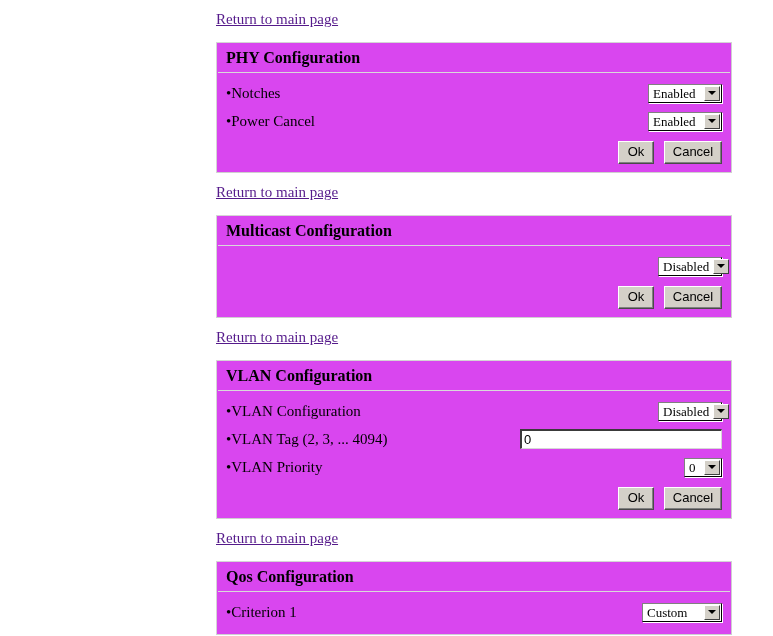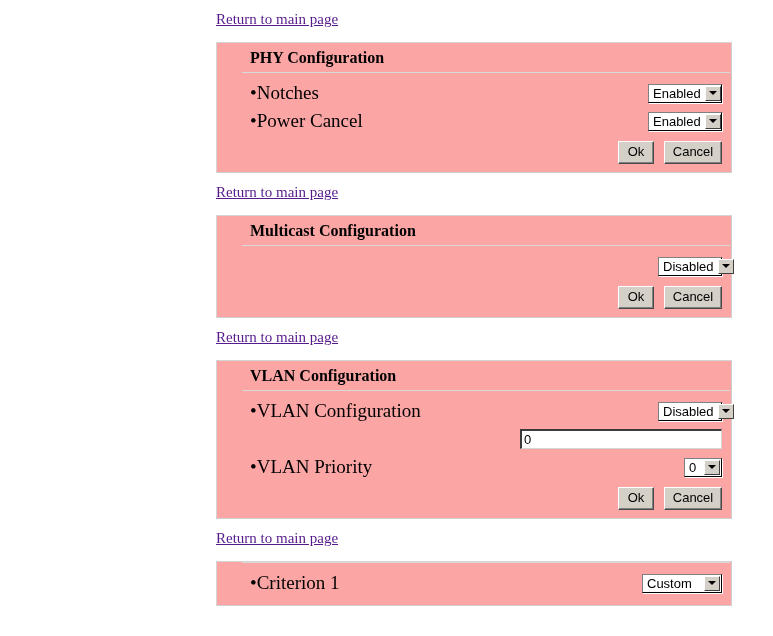--- a/index.html
+++ b/index.html
@@ -65,23 +65,22 @@
   }
   .return-link.first { margin-top: 11px; }
 
   
   .panel {
     margin: 14px 0 0 11px;
     width: 516px;
     border: 1px solid #cfcfcf;
     border-top-color: #d5d5d5;
     border-left-color: #d5d5d5;
-    background: #fca5a5;
-    box-sizing: border-box;
-    padding-left: 24px;
+    background: #d946ef;
+    box-sizing: border-box;
   }
   .panel-title {
     font-family: "Liberation Serif", "DejaVu Serif", serif;
     font-weight: bold;
     font-size: 16px;
     padding: 6px 0 5px 9px;
     color: #000000;
   }
   .panel-rule {
     height: 1px;
@@ -93,21 +92,21 @@
   }
 
   .row {
     display: flex;
     align-items: center;
     min-height: 26px;
     padding: 1px 0;
   }
   .row-label {
     font-family: "Liberation Serif", "DejaVu Serif", serif;
-    font-size: 19px;
+    font-size: 15px;
     color: #000000;
     white-space: nowrap;
   }
   .row-spacer { flex: 1 1 auto; }
 
   .bullet { letter-spacing: 0; }
 
   
   .select {
     display: inline-flex;
@@ -115,21 +114,21 @@
     height: 19px;
     background: #ffffff;
     border: 1px solid #000000;
     border-top-color: #808080;
     border-left-color: #808080;
     box-sizing: border-box;
     cursor: default;
     box-shadow: 1px 1px 0 #ffffff;
   }
   .select .sel-text {
-    font-family: Liberation Sans, sans-serif;
+    font-family: Liberation Serif, serif;
     font-size: 13px;
     line-height: 17px;
     padding: 0 4px 0 4px;
     color: #000000;
     white-space: nowrap;
     text-align: left;
     flex: 1 1 auto;
   }
   .select .sel-arrow {
     width: 16px;
@@ -278,20 +277,21 @@
         <div class="row">
           <span class="row-label"><span class="bullet">•</span><span>VLAN Configuration</span></span>
           <span class="row-spacer"></span>
           <span class="select w-disabled">
             <span class="sel-text">Disabled</span>
             <span class="sel-arrow"></span>
           </span>
         </div>
 
         <div class="row">
+          <span class="row-label"><span class="bullet">•</span><span>VLAN Tag (2, 3, ... 4094)</span></span>
           <span class="row-spacer"></span>
           <input class="text-input wide" type="text" value="0" style="">
         </div>
 
         <div class="row">
           <span class="row-label"><span class="bullet">•</span><span>VLAN Priority</span></span>
           <span class="row-spacer"></span>
           <span class="select w-priority">
             <span class="sel-text">0</span>
             <span class="sel-arrow"></span>
@@ -302,20 +302,21 @@
           <div class="btn ok">Ok</div>
           <div class="btn cancel">Cancel</div>
         </div>
 
       </div>
     </div>
 
     <a class="return-link">Return to main page</a>
 
     <div class="panel">
+      <div class="panel-title">Qos Configuration</div>
       <div class="panel-rule"></div>
       <div class="panel-body">
 
         <div class="row">
           <span class="row-label"><span class="bullet">•</span><span>Criterion 1</span></span>
           <span class="row-spacer"></span>
           <span class="select w-custom">
             <span class="sel-text">Custom</span>
             <span class="sel-arrow"></span>
           </span>

